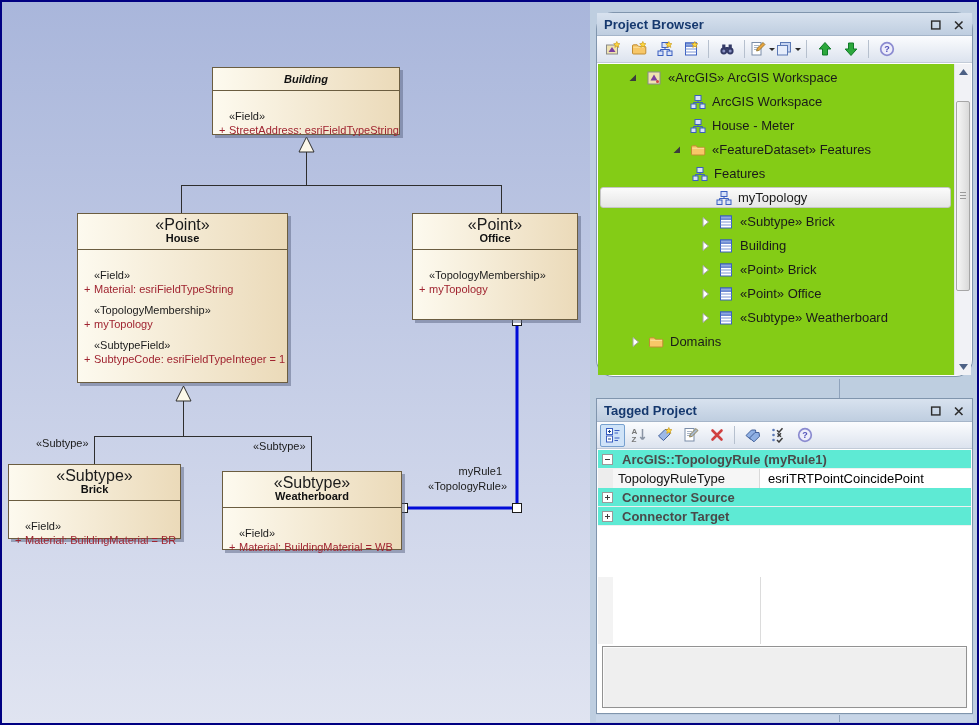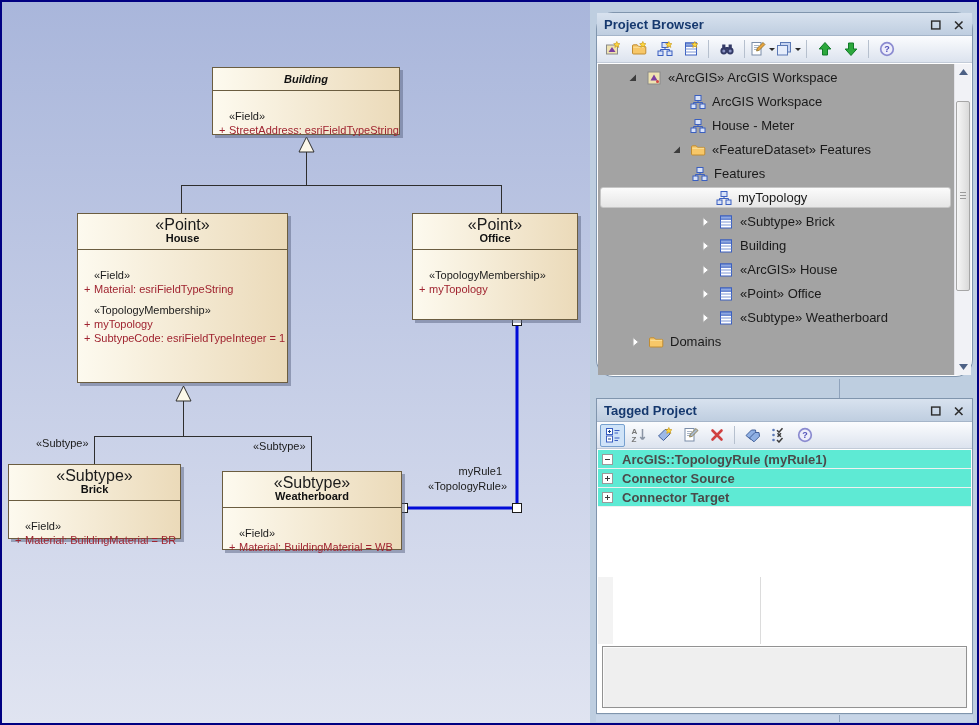--- a/index.html
+++ b/index.html
@@ -35,21 +35,21 @@
   .winbtns span { width:17px; height:17px; display:flex; align-items:center; justify-content:center; cursor:default; }
   .toolbar { height:27px; background:linear-gradient(#FBFCFE,#DCE3EE); border-bottom:1px solid #C2CBD8;
              display:flex; align-items:center; padding:0 3px; gap:1px; }
   .tb-btn { width:25px; height:23px; border:1px solid transparent; background:none; display:flex; align-items:center; justify-content:center; padding:0; }
   .tb-btn.sel { background:#CFE3F8; border:1px solid #76A0CF; border-radius:2px; }
   .tb-sep { width:1px; height:18px; background:#B6C0CE; margin:0 4px; flex:none; }
   .caret { width:0; height:0; border:3.5px solid transparent; border-top-color:#2b2b2b; margin:4px 0 0 3px; }
   .ic { display:inline-flex; }
 
   
-  .tree { position:absolute; top:51px; left:1px; right:1px; bottom:1px; background:#a3a3a3; overflow:hidden; }
+  .tree { position:absolute; top:51px; left:1px; right:1px; bottom:1px; background:#84cc16; overflow:hidden; }
   .trows { position:absolute; top:2px; left:0; right:17px; }
   .trow { position:relative; height:24px; }
   .tarrow { position:absolute; top:5px; }
   .ticon  { position:absolute; top:4px; }
   .tlabel { position:absolute; top:0; line-height:24px; font-size:13px; color:#1a1a1a; white-space:nowrap; }
   .hl { position:absolute; left:2px; right:3px; top:1px; height:21px; background:linear-gradient(#FBFBFB,#E6E6E6);
         border:1px solid var(--selection-border,#C6C6C6); border-radius:3px; }
   
   .sbar { position:absolute; top:0; right:0; bottom:0; width:17px; background:#F1F2F6; border-left:1px solid #E3E3E8; }
   .sbtn { position:absolute; left:0; width:17px; height:16px; display:flex; align-items:center; justify-content:center; }
@@ -122,20 +122,21 @@
         <div class="uline ustereo">«Field»</div>
         <div class="uline uattr">
           <span class="uplus">+</span>
           <span>Material: esriFieldTypeString</span>
         </div>
         <div class="uline ustereo">«TopologyMembership»</div>
         <div class="uline uattr">
           <span class="uplus">+</span>
           <span>myTopology</span>
         </div>
+        <div class="uline ustereo">«SubtypeField»</div>
         <div class="uline uattr">
           <span class="uplus">+</span>
           <span>SubtypeCode: esriFieldTypeInteger = 1</span>
         </div>
       </div>
   </div>
 
   <div class="uml" style="left:410px;top:211px;width:166px;height:107px">
     <div class="uhead">
       <div class="uhstereo">«Point»</div>
@@ -428,21 +429,21 @@
                   <polygon points="5,2.5 10.5,7 5,11.5" fill="#FFF" stroke="#A6A6A6"></polygon>
                 </svg>
               </span>
               <span class="ic ticon" style="left: 120px;">
                 <svg viewBox="0 0 16 16" width="16" height="16">
                   <rect x="2.5" y="2" width="11" height="12" fill="#FFF" stroke="#3A5FC0"></rect>
                   <rect x="2.5" y="2" width="11" height="3.2" fill="#8FA8E0" stroke="#3A5FC0"></rect>
                   <path d="M2.5 8 H13.5 M2.5 11 H13.5" stroke="#7C96D6"></path>
                 </svg>
               </span>
-              <span class="tlabel" style="left: 142px;">«ArcGIS» House</span>
+              <span class="tlabel" style="left: 142px;">«Point» Brick</span>
             </div>
             <div class="trow">
               <span class="ic tarrow" style="left: 100px;">
                 <svg viewBox="0 0 14 14" width="14" height="14">
                   <polygon points="5,2.5 10.5,7 5,11.5" fill="#FFF" stroke="#A6A6A6"></polygon>
                 </svg>
               </span>
               <span class="ic ticon" style="left: 120px;">
                 <svg viewBox="0 0 16 16" width="16" height="16">
                   <rect x="2.5" y="2" width="11" height="12" fill="#FFF" stroke="#3A5FC0"></rect>
@@ -608,20 +609,24 @@
           </button>
         </div>
       <div class="tv-body">
         <div>
             <div class="tvg">
               <span class="expbox">
                 <i></i>
               </span>
               <span class="tvglabel">ArcGIS::TopologyRule (myRule1)</span>
             </div>
+            <div class="tvp">
+              <span class="tvname">TopologyRuleType</span>
+              <span class="tvvalue">esriTRTPointCoincidePoint</span>
+            </div>
             <div class="tvg">
               <span class="expbox">
                 <i></i>
                 <b></b>
               </span>
               <span class="tvglabel">Connector Source</span>
             </div>
             <div class="tvg">
               <span class="expbox">
                 <i></i>

